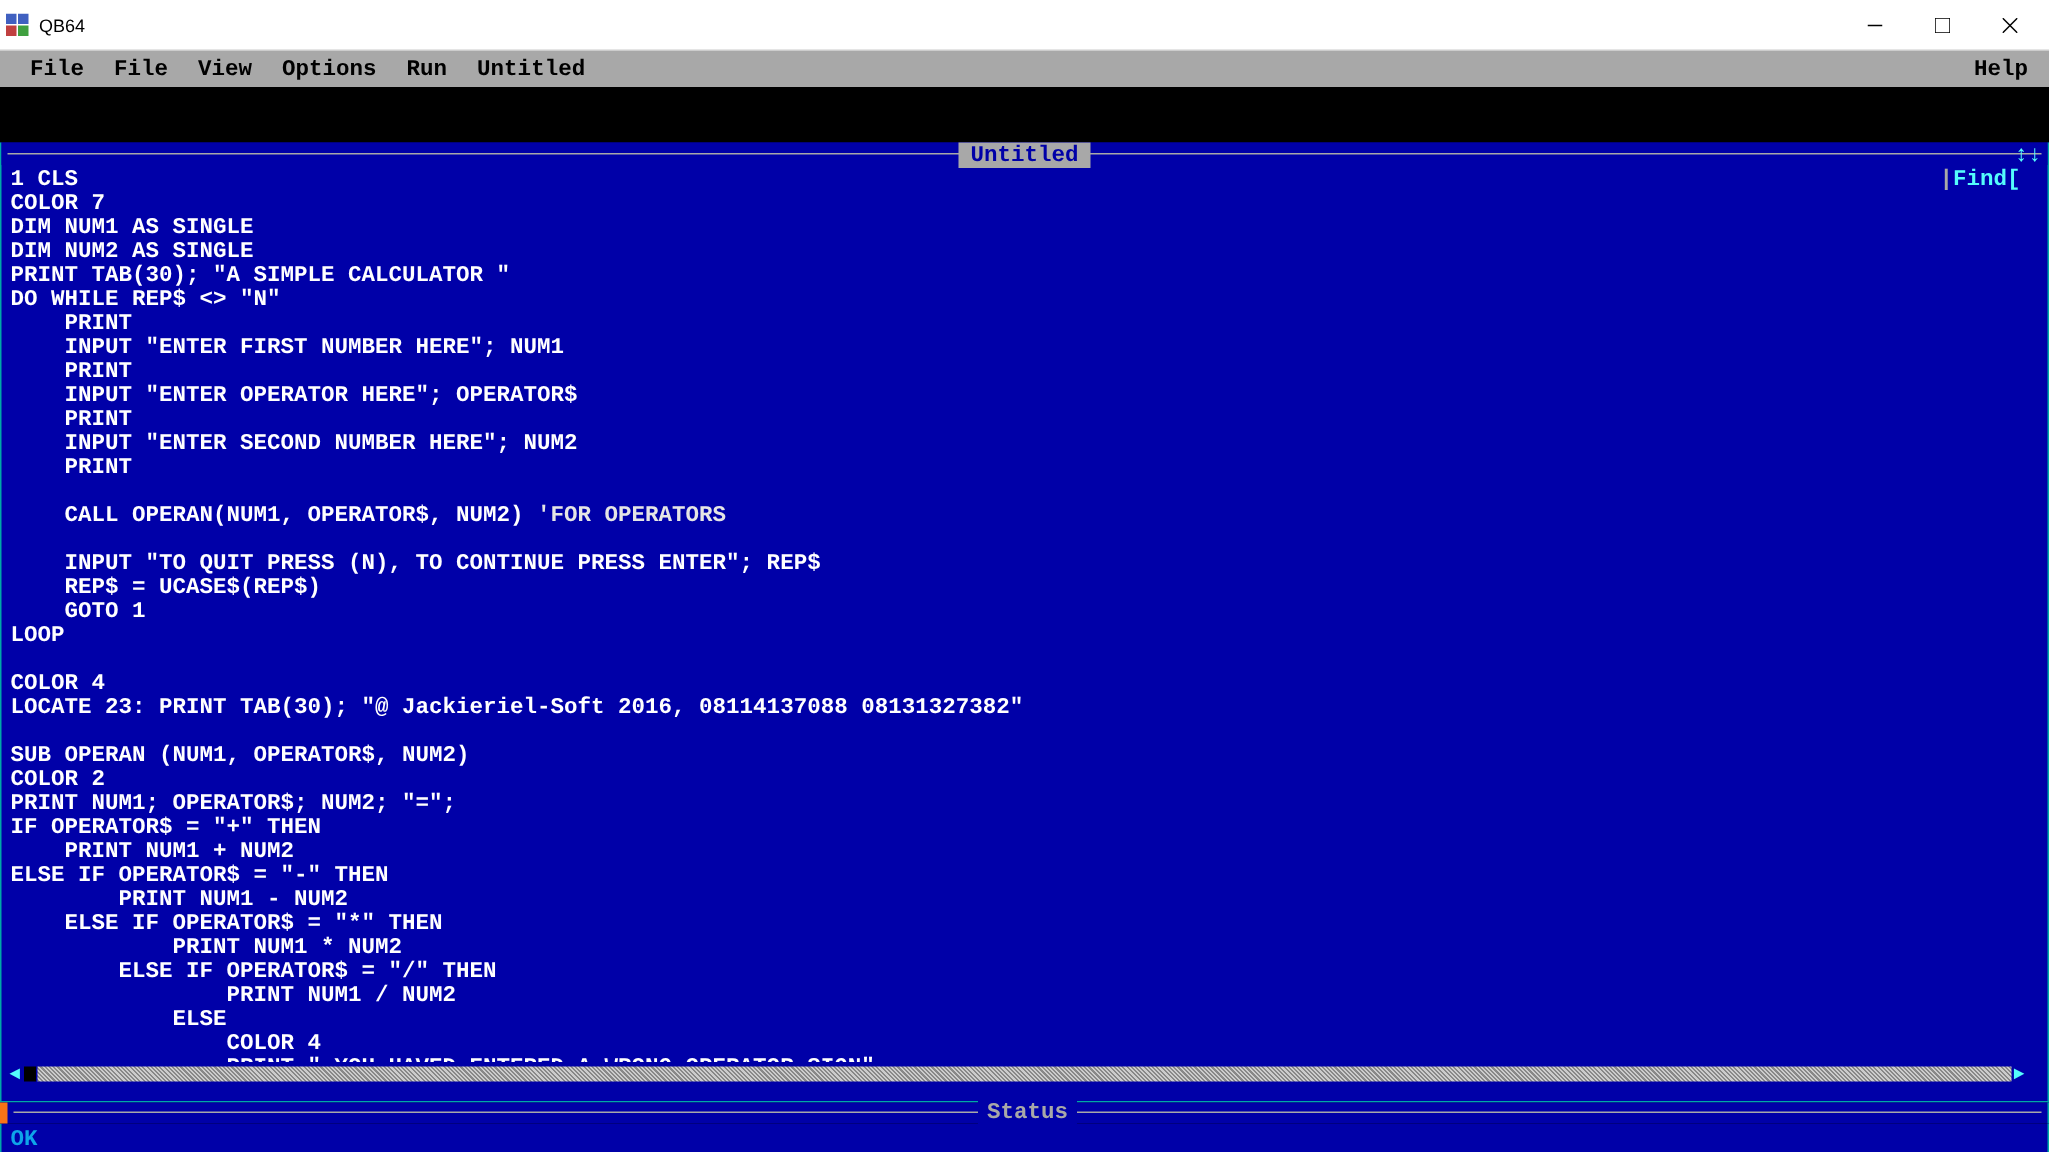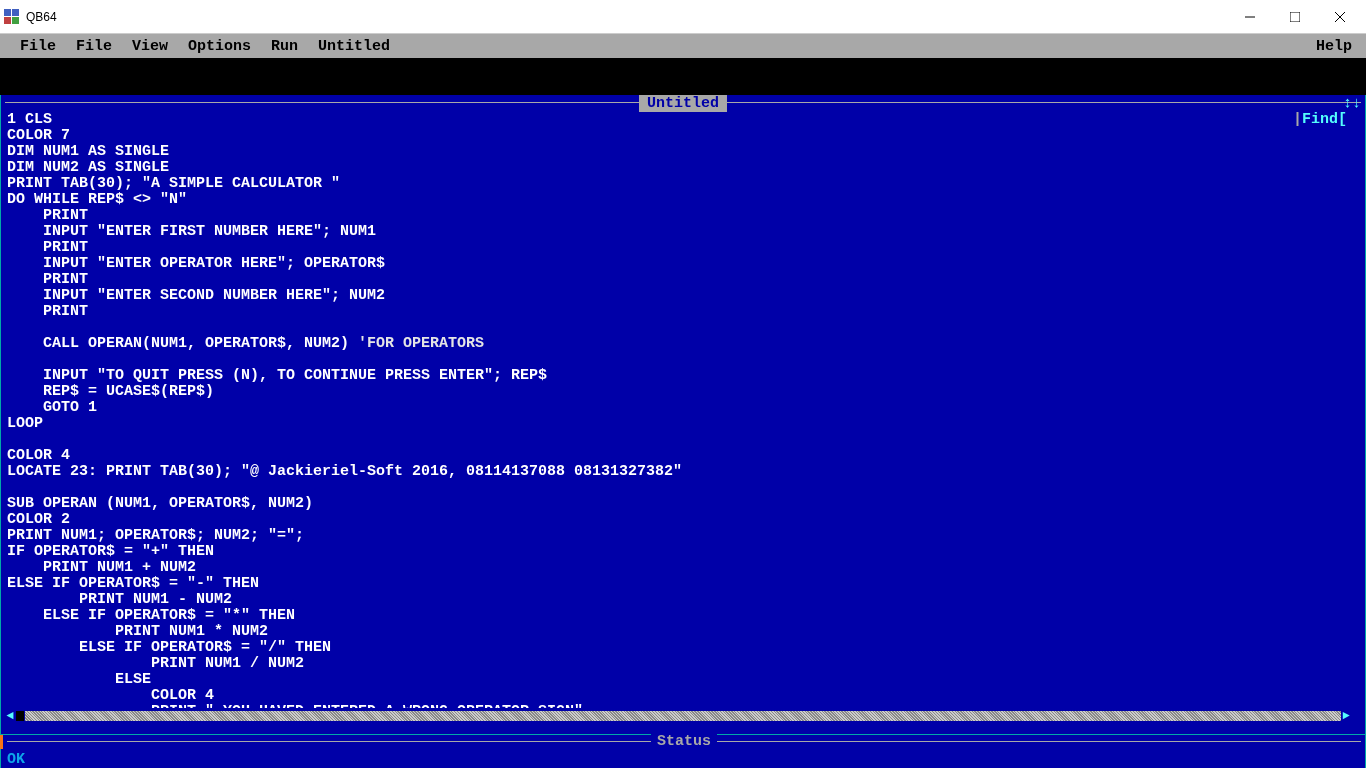--- a/index.html
+++ b/index.html
@@ -139,21 +139,21 @@
 .scroll-track-h {
   flex: 1;
   height: 10px;
   background: repeating-linear-gradient(45deg, #888, #888 1px, #ccc 1px, #ccc 2px);
 }
 
 .status-divider {
   height: 14px;
   background: #0000a8;
   position: relative;
-  border-left: 3px solid #f97316;
+  border-left: 5px solid #f97316;
   border-right: 1px solid #00a8a8;
 }
 .status-divider-line {
   position: absolute;
   left: 4px; right: 4px; top: 6px;
   height: 1px;
   background: #a8a8a8;
 }
 .status-label {
   position: absolute;

